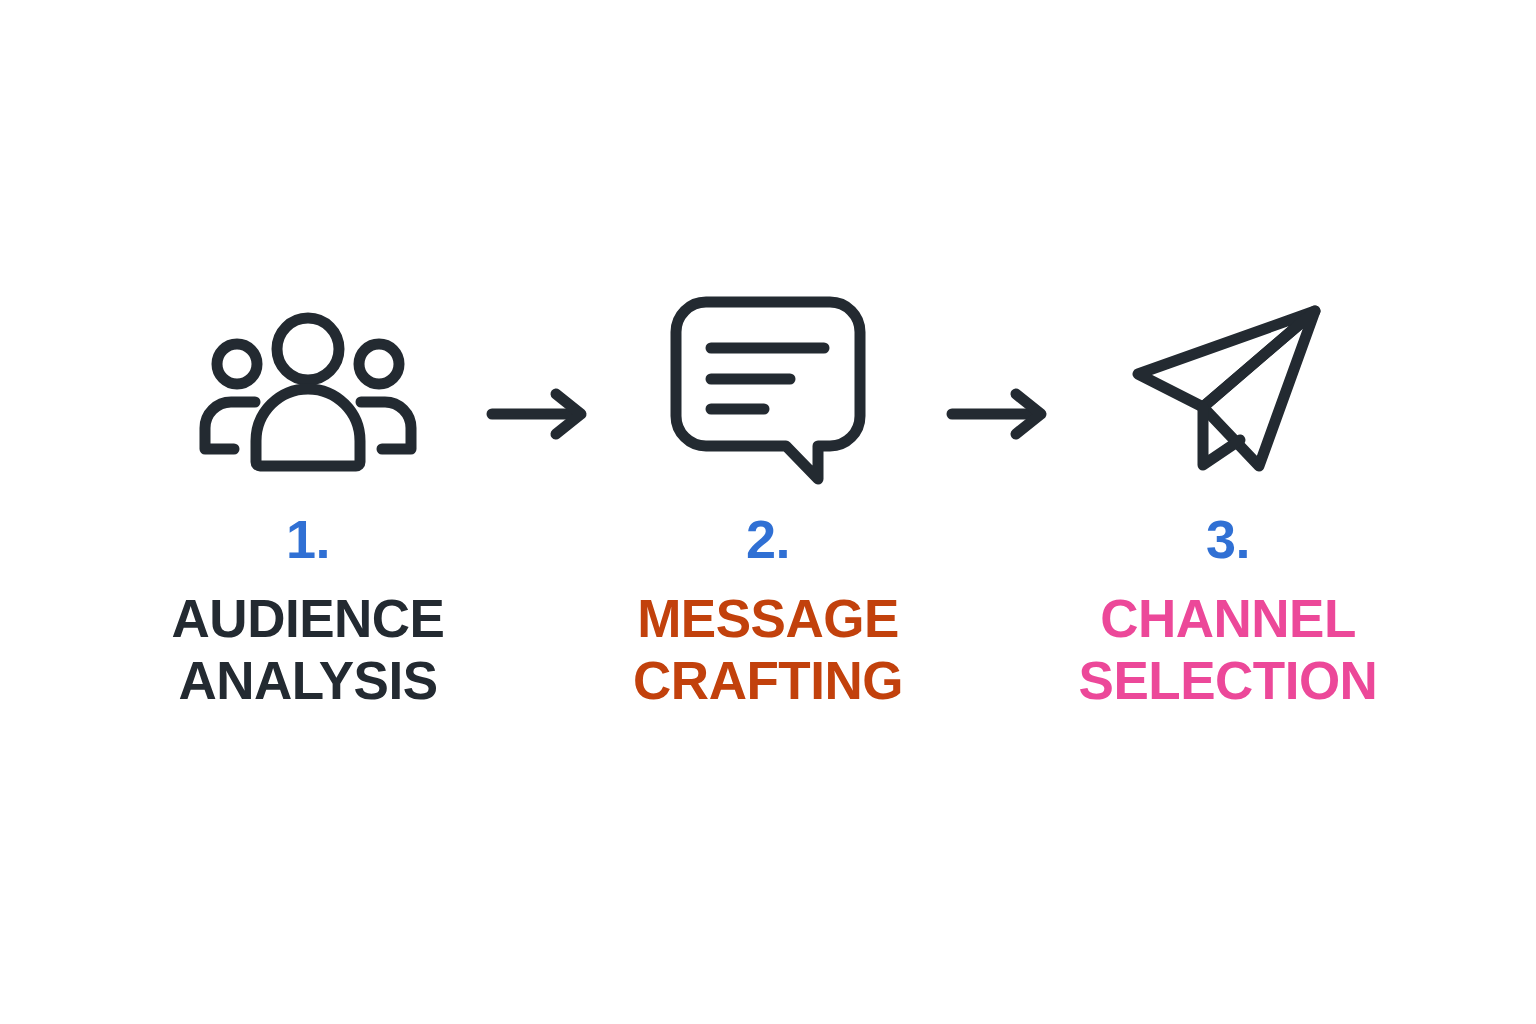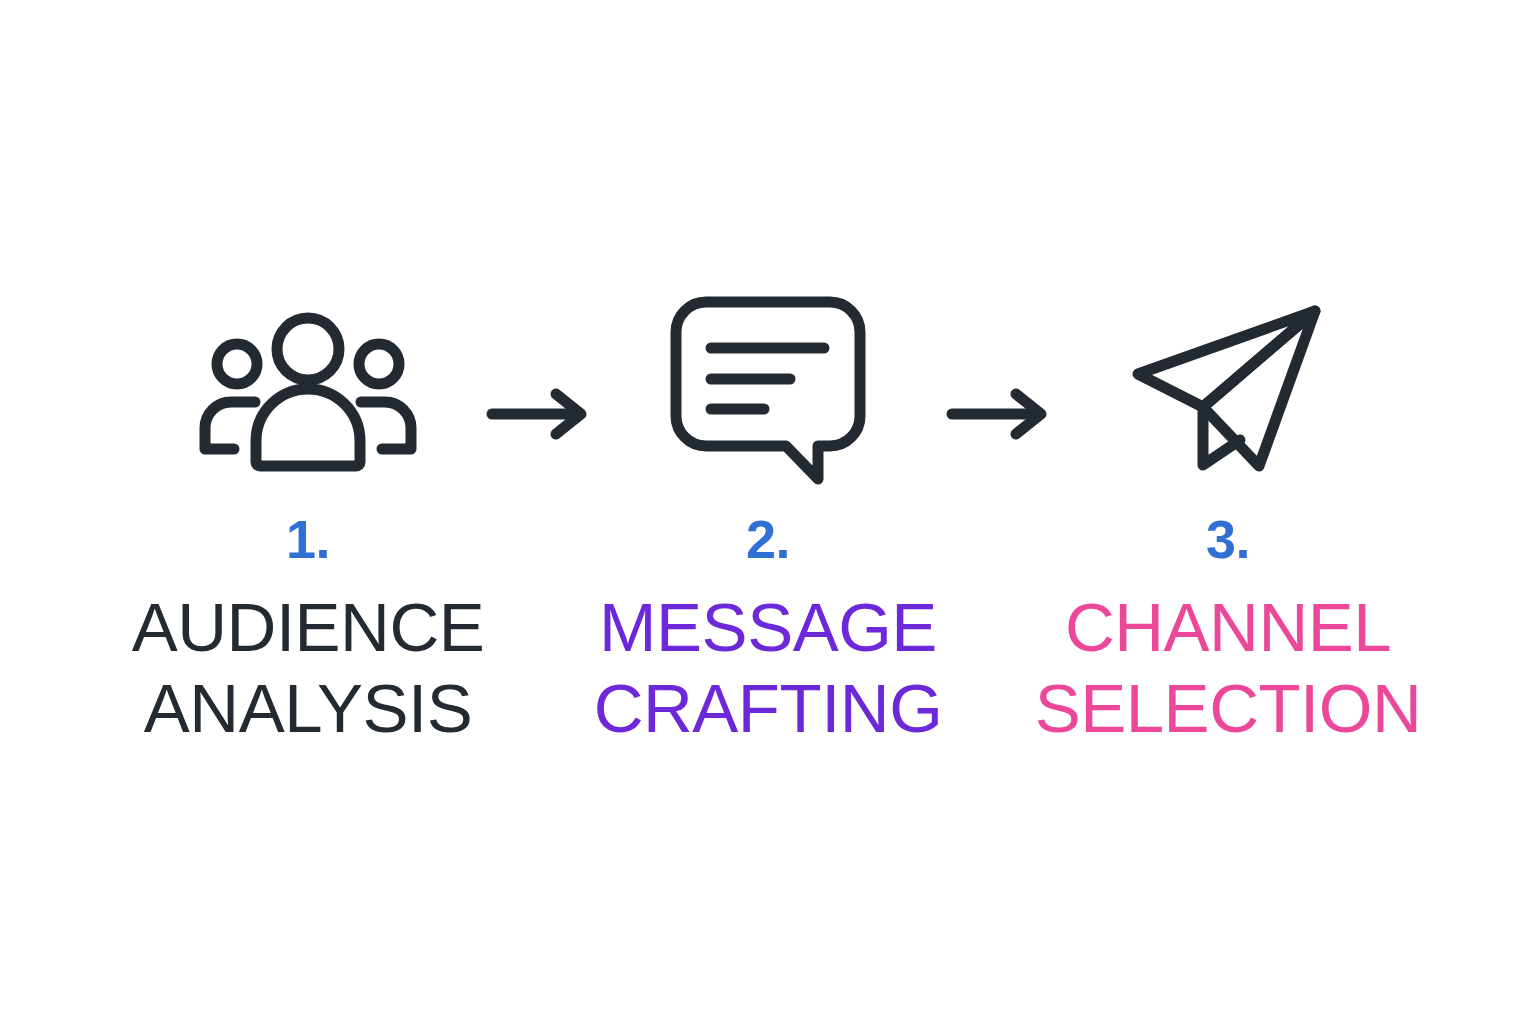--- a/index.html
+++ b/index.html
@@ -56,22 +56,22 @@
     font-weight: 700;
     line-height: 1;
     letter-spacing: -0.5px;
     margin-top: 26px;
     color: #3070d4;
     font-family: "Liberation Sans", sans-serif;
   }
 
   .step-title {
     margin-top: 22px;
-    font-size: 69px;
-    font-weight: 400;
+    font-size: 53px;
+    font-weight: 700;
     line-height: 1.17;
     letter-spacing: -0.5px;
     text-align: center;
     color: #232a31;
     text-transform: uppercase;
     font-family: "Liberation Sans", sans-serif;
     white-space: pre-line;
   }
 
   .connector {
@@ -125,21 +125,21 @@
           <path d="M6 36 A30 30 0 0 1 36 6 H160 A30 30 0 0 1 190 36 V120
                    A30 30 0 0 1 160 150 H148 V183 L116 150 H36
                    A30 30 0 0 1 6 120 Z"></path>
 
           <line x1="41" y1="52" x2="154" y2="52"></line>
           <line x1="41" y1="83" x2="120" y2="83"></line>
           <line x1="41" y1="113" x2="94" y2="113"></line>
         </svg>
       </div>
       <div class="step-number" style="color: rgb(48, 112, 212);">2.</div>
-      <div class="step-title" style="color: #6d28d9;">MESSAGE
+      <div class="step-title" style="color: #c2410c;">MESSAGE
 CRAFTING</div>
     </div>
 
     <div class="connector">
       <div>
         <svg width="104" height="56" viewBox="0 0 104 56" fill="none" stroke="#232a31" stroke-width="11" stroke-linecap="round" stroke-linejoin="round">
           <line x1="6" y1="28" x2="90" y2="28"></line>
           <polyline points="70,8 95,28 70,48"></polyline>
         </svg>
       </div>

